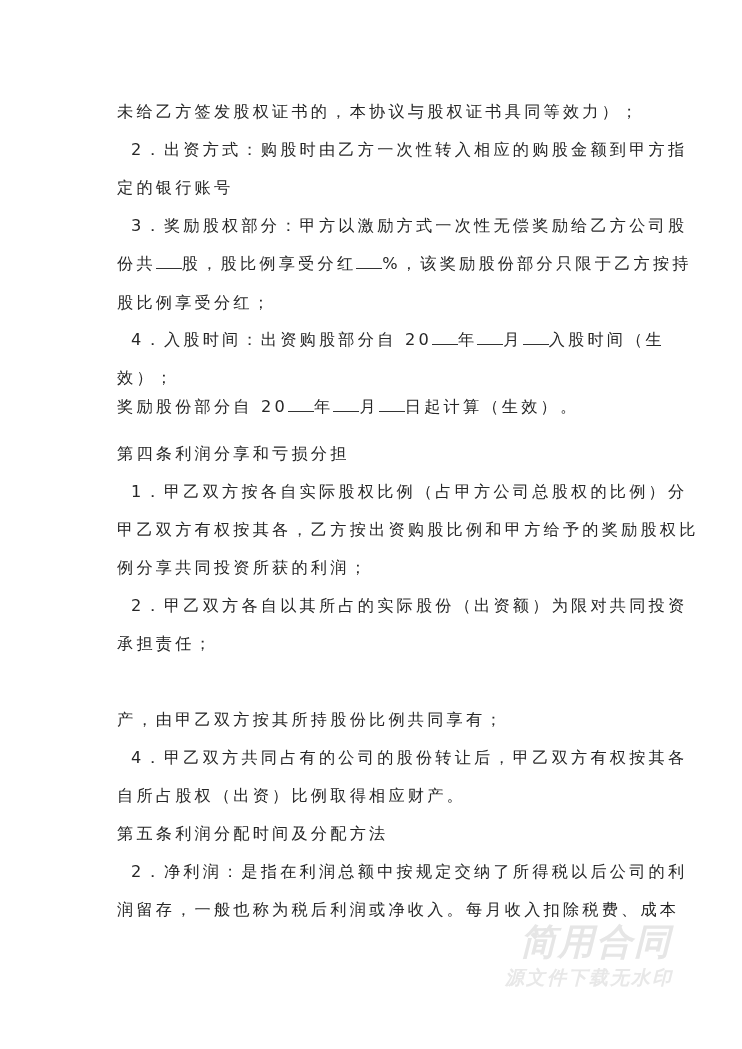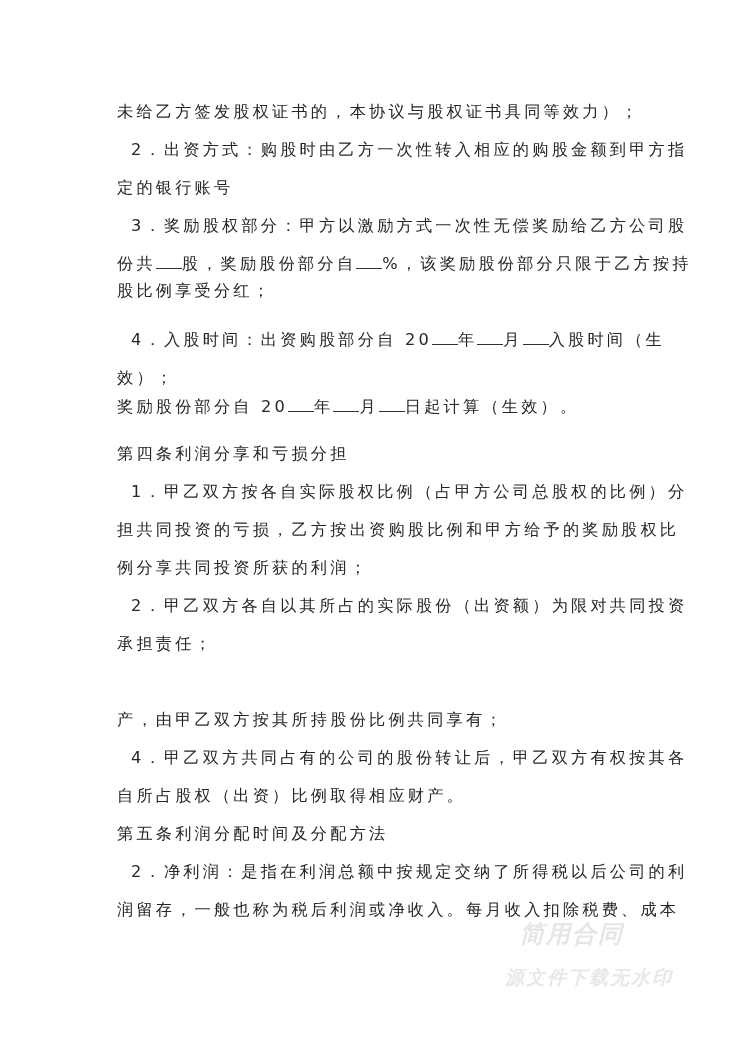--- a/index.html
+++ b/index.html
@@ -8,50 +8,50 @@
       font-family: "DejaVu Sans", "Liberation Sans", sans-serif; color: #222;
     }
     .page { position: absolute; left: 0; top: 0; width: 742px; height: 1049px; background: #fff; }
     .line {
       position: absolute; left: 117px; font-size: 16.2px; letter-spacing: 3.2px;
       white-space: nowrap; line-height: 22px; color: #262626;
     }
     .indent { left: 131px; text-align: right; }
     .blank { display: inline-block; border-bottom: 1px solid #333; height: 14px; vertical-align: baseline; }
     .wm-big {
-      position: absolute; left: 520px; top: 918px; font-size: 24px; font-weight: bold; font-style: italic;
+      position: absolute; left: 520px; top: 918px; font-size: 36px; font-weight: bold; font-style: italic;
       color: #e6e6e6; letter-spacing: 2px; white-space: nowrap;
     }
     .wm-small {
       position: absolute; left: 505px; top: 965px; font-size: 19px; font-weight: bold; font-style: italic;
       color: #e8e8e8; letter-spacing: 2px; white-space: nowrap;
     }
   </style>
 </head>
 <body>
 
 <div class="page">
   <div class="line" style="top:101px">未给乙方签发股权证书的，本协议与股权证书具同等效力）；</div>
   <div class="line indent" style="top:139px">2．出资方式：购股时由乙方一次性转入相应的购股金额到甲方指</div>
   <div class="line" style="top:177px">定的银行账号</div>
   <div class="line indent" style="top:215px">3．奖励股权部分：甲方以激励方式一次性无偿奖励给乙方公司股</div>
   <div class="line" style="top:253px">
-    <span>份共</span><span class="blank" style="width:26px"></span><span>股，奖励股份部分自</span><span class="blank" style="width:26px"></span><span>%，该奖励股份部分只限于乙方按持</span>
+    <span>份共</span><span class="blank" style="width:26px"></span><span>股，股比例享受分红</span><span class="blank" style="width:26px"></span><span>%，该奖励股份部分只限于乙方按持</span>
   </div>
-  <div class="line" style="top:280px">股比例享受分红；</div>
+  <div class="line" style="top:292px">股比例享受分红；</div>
   <div class="line indent" style="top:329px">
     <span>4．入股时间：出资购股部分自 20</span><span class="blank" style="width:26px"></span><span>年</span><span class="blank" style="width:26px"></span><span>月</span><span class="blank" style="width:26px"></span><span>入股时间（生</span>
   </div>
   <div class="line" style="top:367px">效）；</div>
   <div class="line" style="top:396px">
     <span>奖励股份部分自 20</span><span class="blank" style="width:26px"></span><span>年</span><span class="blank" style="width:26px"></span><span>月</span><span class="blank" style="width:26px"></span><span>日起计算（生效）。</span>
   </div>
   <div class="line" style="top:443px">第四条利润分享和亏损分担</div>
   <div class="line indent" style="top:481px">1．甲乙双方按各自实际股权比例（占甲方公司总股权的比例）分</div>
-  <div class="line" style="top:519px">担共同投资的亏损，乙方按出资购股比例和甲方给予的奖励股权比</div>
+  <div class="line" style="top:519px">甲乙双方有权按其各，乙方按出资购股比例和甲方给予的奖励股权比</div>
   <div class="line" style="top:557px">例分享共同投资所获的利润；</div>
   <div class="line indent" style="top:595px">2．甲乙双方各自以其所占的实际股份（出资额）为限对共同投资</div>
   <div class="line" style="top:633px">承担责任；</div>
   <div class="line" style="top:709px">产，由甲乙双方按其所持股份比例共同享有；</div>
   <div class="line indent" style="top:747px">4．甲乙双方共同占有的公司的股份转让后，甲乙双方有权按其各</div>
   <div class="line" style="top:823px">第五条利润分配时间及分配方法</div>
   <div class="line" style="top:785px">自所占股权（出资）比例取得相应财产。</div>
   <div class="line indent" style="top:861px">2．净利润：是指在利润总额中按规定交纳了所得税以后公司的利</div>
   <div class="line" style="top:899px">润留存，一般也称为税后利润或净收入。每月收入扣除税费、成本</div>
 

